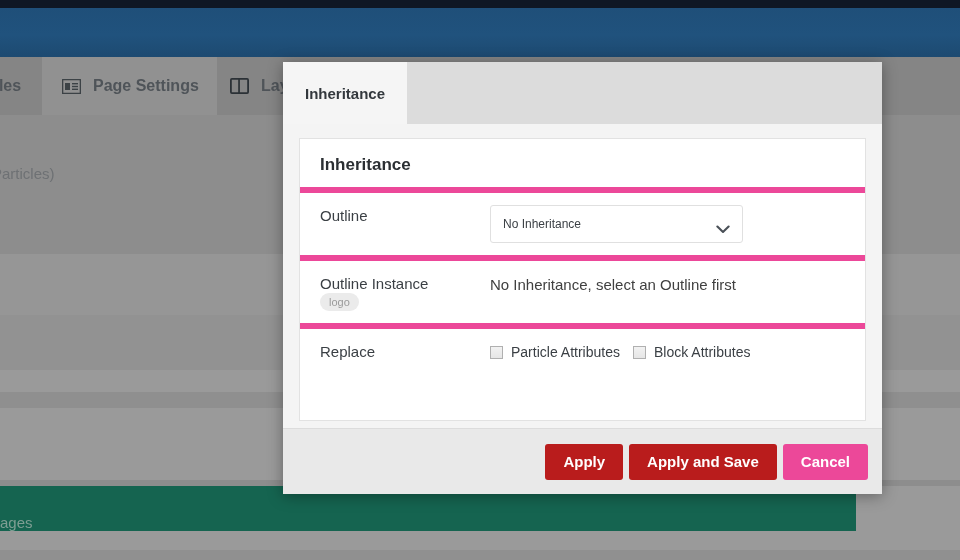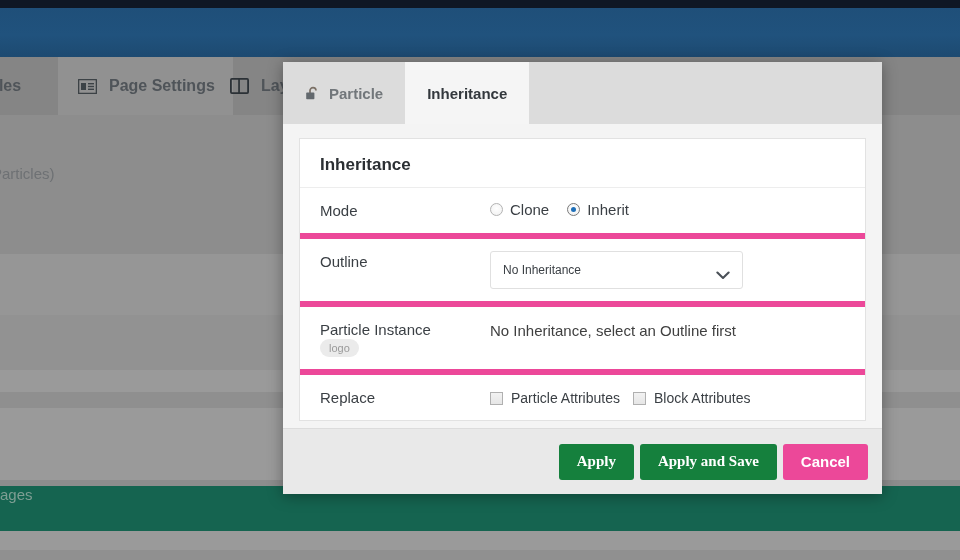--- a/index.html
+++ b/index.html
@@ -39,23 +39,23 @@
 
   
   .band { position: absolute; left: 0; width: 960px; }
 
   .dimtext {
     position: absolute; color: #6e7174; font-size: 15px;
     white-space: nowrap;
   }
 
   .greenband {
-    position: absolute; left: 0; width: 960px;
+    position: absolute; left: 0; width: 856px;
     background: #156450;
-    display: flex; align-items: flex-start;
+    display: flex; align-items: flex-end;
   }
   .greenband .gtxt {
     color: #7e9e93; font-size: 15px; padding-left: 0px; white-space: nowrap;
   }
 
   
   #modal {
     position: absolute;
     left: 283px; top: 62px;
     width: 599px; height: 432px;
@@ -178,38 +178,38 @@
     gap: 6px;
     padding: 0 14px;
   }
   .btn {
     border: none; border-radius: 3px;
     height: 36px; padding: 0 18px;
     font-size: 15px; font-weight: bold; color: #fff;
     font-family: "Liberation Sans", sans-serif;
     cursor: pointer;
   }
-  .btn.primary { background: #15803d; font-family: Liberation Serif, serif; }
+  .btn.primary { background: #b91c1c; }
   .btn.grey { background: #ec4899; }
 </style>
 </head>
 <body>
 
 <div id="page-root">
 
   <div class="topstrip"></div>
   <div class="bluehdr"></div>
 
   <div class="navbar">
 
     <div class="navitem" style="left:-30px;width:90px;">
       <span>yles</span>
     </div>
 
-    <div class="navitem alt" style="left:58px;width:175px;">
+    <div class="navitem alt" style="left:42px;width:175px;">
       <span class="ico">
         <svg width="19" height="15" viewBox="0 0 19 15">
             <rect x="0.5" y="0.5" width="18" height="14" rx="1" fill="none" stroke="#3c4246" stroke-width="1.6"></rect>
             <rect x="3" y="4" width="5" height="7" fill="#3c4246"></rect>
             <rect x="10" y="4" width="6" height="1.4" fill="#3c4246"></rect>
             <rect x="10" y="6.8" width="6" height="1.4" fill="#3c4246"></rect>
             <rect x="10" y="9.6" width="6" height="1.4" fill="#3c4246"></rect>
           </svg>
       </span>
       <span>Page Settings</span>
@@ -243,76 +243,52 @@
 
   <div class="band" style="top:531px;height:19px;background:#9a9a9a;"></div>
   <div class="band" style="top:550px;height:10px;background:#909090;"></div>
 
 </div>
 
 <div id="modal">
 
   <div class="tabbar">
 
-    <div class="tab">
-      <span class="ico">
-        <svg width="15" height="15" viewBox="0 0 15 15">
-            <path d="M5 7 V4.6 a3 3 0 0 1 6 0" fill="none" stroke="#7b7066" stroke-width="1.7"></path>
-            <rect x="1.2" y="6.6" width="8.2" height="6.6" rx="0.8" fill="#63696e"></rect>
-          </svg>
-      </span>
-      <span>Particle</span>
-    </div>
 
 
     <div class="tab active">
       <span>Inheritance</span>
     </div>
 
     <div class="tabfill"></div>
   </div>
 
   <div class="modal-body">
     <div class="card">
 
       <div class="card-title">Inheritance</div>
 
-      <div class="row first">
-        <div class="row-label">Mode</div>
-        <div class="row-field">
-          <div class="radios">
-            <label class="radio">
-              <span class="dot"></span>
-              <span class="rlbl">Clone</span>
-            </label>
-            <label class="radio on">
-              <span class="dot"></span>
-              <span class="rlbl">Inherit</span>
-            </label>
-          </div>
-        </div>
-      </div>
 
       <div class="row">
         <div class="row-label">Outline</div>
         <div class="row-field">
           <div class="select">
             <span class="sval">No Inheritance</span>
             <span class="chev">
               <svg width="14" height="9" viewBox="0 0 14 9">
                   <path d="M1.4 1.6 L7 7 L12.6 1.6" fill="none" stroke="#4a5057" stroke-width="2.1" stroke-linecap="round" stroke-linejoin="round"></path>
                 </svg>
             </span>
           </div>
         </div>
       </div>
 
       <div class="row">
         <div class="row-label">
-          <span>Particle Instance</span>
+          <span>Outline Instance</span>
           <br>
           <span class="badge">logo</span>
         </div>
         <div class="row-field">
           <div class="plaintext">No Inheritance, select an Outline first</div>
         </div>
       </div>
 
       <div class="row">
         <div class="row-label">Replace</div>

